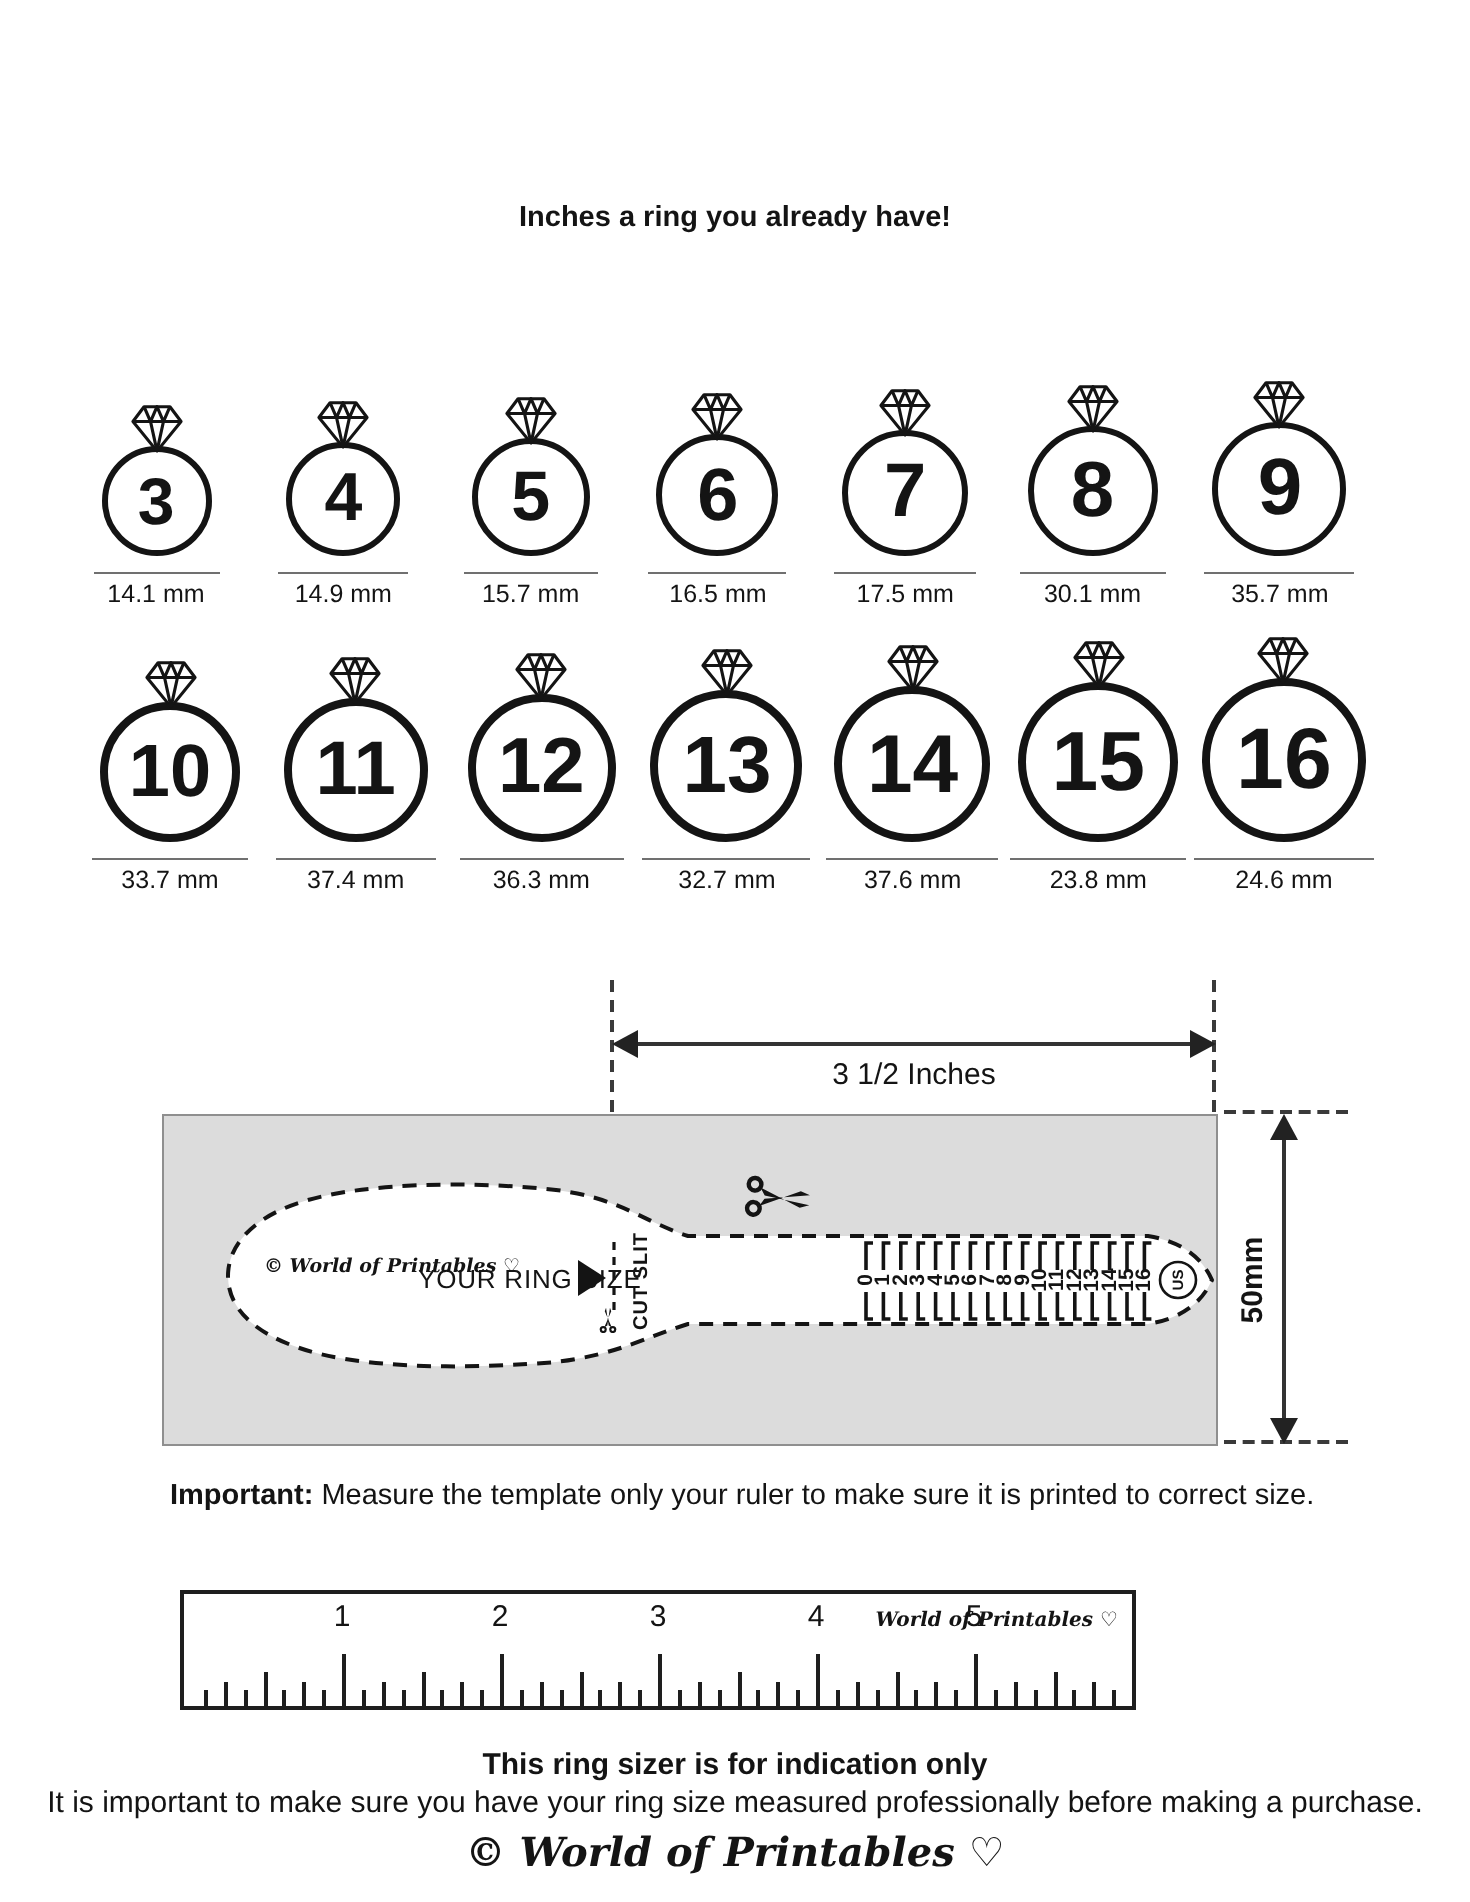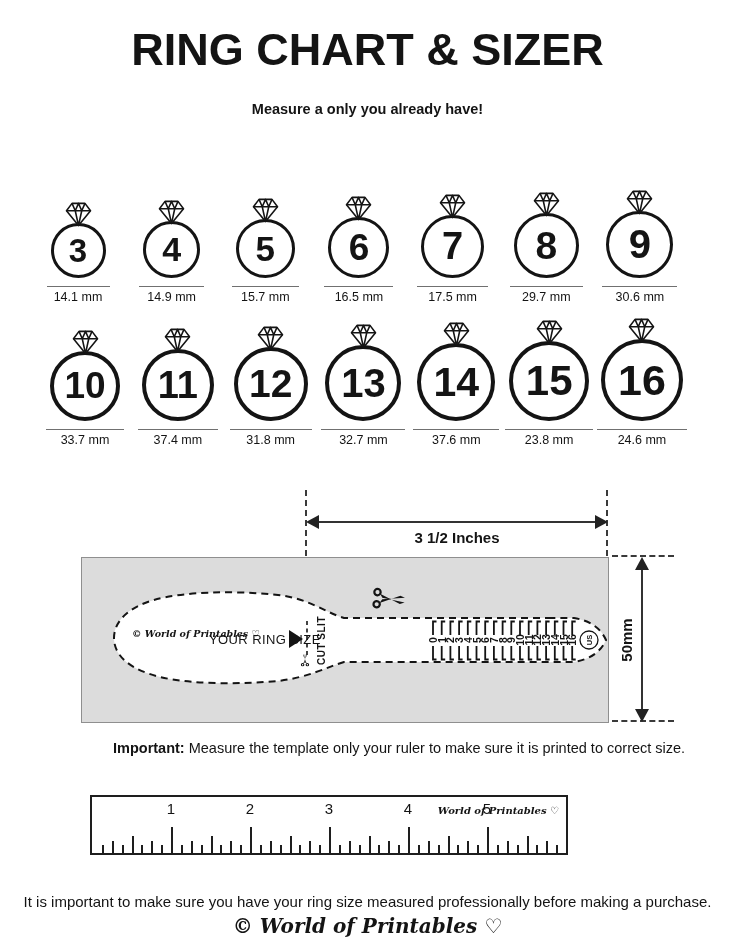--- a/index.html
+++ b/index.html
@@ -33,62 +33,61 @@
   
   .vguide { position:absolute; width:0; border-left:2px dashed #3a3a3a; }
   .hguide { position:absolute; height:0; border-top:2px dashed #3a3a3a; }
   .hline { position:absolute; height:2px; background:#333; }
   .vline { position:absolute; width:2px; background:#333; }
   .arrowhead { position:absolute; width:0; height:0; }
   .ah-left  { border-top:7px solid transparent; border-bottom:7px solid transparent; border-right:13px solid #222; }
   .ah-right { border-top:7px solid transparent; border-bottom:7px solid transparent; border-left:13px solid #222; }
   .ah-up    { border-left:7px solid transparent; border-right:7px solid transparent; border-bottom:13px solid #222; }
   .ah-down  { border-left:7px solid transparent; border-right:7px solid transparent; border-top:13px solid #222; }
-  .dim-label-h { position:absolute; text-align:center; font-weight:bold; font-size:15px; }
+  .dim-label-h { position:absolute; text-align:center; font-weight:normal; font-size:15px; }
   .dim-label-v { position:absolute; width:60px; height:16px; text-align:center; font-weight:bold; font-size:15px; transform:rotate(-90deg); }
 
   
   .sizer-box {
     position:absolute; left:81px; top:557px; width:528px; height:166px;
     background:#dcdcdc; border:1px solid #8f8f8f;
   }
   .sizer-svg { position:absolute; left:0; top:0; }
   .brand-script { font-family:"DejaVu Serif", serif; font-style:italic; font-weight:bold; }
   .paddle-brand { position:absolute; left:50px; top:70px; font-size:9.5px; white-space:nowrap; }
   .your-ring-size { position:absolute; left:127px; top:74px; font-size:13px; font-weight:normal; letter-spacing:0.4px; }
   .pointer-triangle { position:absolute; left:207px; top:72px; width:0; height:0;
     border-top:9px solid transparent; border-bottom:9px solid transparent; border-left:14px solid #141414; }
   .cut-slit-label { position:absolute; left:210px; top:76px; width:58px; height:13px;
     text-align:center; font-size:10px; font-weight:bold; letter-spacing:0.5px; transform:rotate(-90deg); line-height:13px; }
   .scissors-big { position:absolute; left:290px; top:30px; transform:rotate(4deg); }
   .scissors-small { position:absolute; left:216px; top:93px; transform:rotate(-90deg); }
 
   .important-line { position:absolute; left:85px; top:740px; font-size:14.5px; }
-  .important-line b { font-weight:bold;margin-left:28px; }
+  .important-line b { font-weight:bold; }
 
   
   .ruler {
     position:absolute; left:90px; top:795px; width:478px; height:60px;
     border:2px solid #1e1e1e; background:#fff;
   }
   .ruler-tick { position:absolute; bottom:0; width:2px; background:#1e1e1e; }
   .ruler-num { position:absolute; top:3px; width:18px; margin-left:-9px; text-align:center; font-size:15px; }
   .ruler-brand { position:absolute; right:7px; top:8px; font-size:10px; white-space:nowrap; }
 
   .footer-bold { position:absolute; top:874px; left:0; width:100%; text-align:center; font-size:15px; font-weight:bold; }
   .footer-text { position:absolute; top:893px; left:0; width:100%; text-align:center; font-size:15px; }
   .footer-brand { position:absolute; top:914px; left:0; width:100%; text-align:center; font-size:20px; }
 </style>
 </head>
 <body>
 
 <div class="page">
 
-  <div class="title">RING CHART &amp; SIZER</div>
-  <div class="intro-bold">Measure a only you already have!</div>
+  <div class="intro-bold">Inches a ring you already have!</div>
 
   <div class="ring-row ring-row-1">
       <div class="ring-item">
         <svg class="diamond" width="37" height="28" viewBox="0 0 40 29">
           <g fill="#ffffff" stroke="#141414" stroke-width="1.7" stroke-linejoin="round">
             <path d="M7,11 L13,3 L27,3 L33,11 L20,27 Z"></path>
             <path fill="none" d="M7,11 H33 M13,3 L16.5,11 L20,3 L23.5,11 L27,3 M16.5,11 L20,27 M23.5,11 L20,27"></path>
           </g>
         </svg>
         <div class="ring-circle" style="width:55px;height:55px;border-width:3px;font-size:33px">
@@ -153,34 +152,34 @@
         <svg class="diamond" width="37" height="28" viewBox="0 0 40 29">
           <g fill="#ffffff" stroke="#141414" stroke-width="1.7" stroke-linejoin="round">
             <path d="M7,11 L13,3 L27,3 L33,11 L20,27 Z"></path>
             <path fill="none" d="M7,11 H33 M13,3 L16.5,11 L20,3 L23.5,11 L27,3 M16.5,11 L20,27 M23.5,11 L20,27"></path>
           </g>
         </svg>
         <div class="ring-circle" style="width:65px;height:65px;border-width:3px;font-size:39px">
           <span>8</span>
         </div>
         <div class="ring-line" style="width:73px"></div>
-        <div class="ring-mm">29.7 mm</div>
+        <div class="ring-mm">30.1 mm</div>
       </div>
       <div class="ring-item">
         <svg class="diamond" width="37" height="28" viewBox="0 0 40 29">
           <g fill="#ffffff" stroke="#141414" stroke-width="1.7" stroke-linejoin="round">
             <path d="M7,11 L13,3 L27,3 L33,11 L20,27 Z"></path>
             <path fill="none" d="M7,11 H33 M13,3 L16.5,11 L20,3 L23.5,11 L27,3 M16.5,11 L20,27 M23.5,11 L20,27"></path>
           </g>
         </svg>
         <div class="ring-circle" style="width:67px;height:67px;border-width:3px;font-size:40px">
           <span>9</span>
         </div>
         <div class="ring-line" style="width:75px"></div>
-        <div class="ring-mm">30.6 mm</div>
+        <div class="ring-mm">35.7 mm</div>
       </div>
     </div>
   <div class="ring-row ring-row-2">
       <div class="ring-item">
         <svg class="diamond" width="37" height="28" viewBox="0 0 40 29">
           <g fill="#ffffff" stroke="#141414" stroke-width="1.7" stroke-linejoin="round">
             <path d="M7,11 L13,3 L27,3 L33,11 L20,27 Z"></path>
             <path fill="none" d="M7,11 H33 M13,3 L16.5,11 L20,3 L23.5,11 L27,3 M16.5,11 L20,27 M23.5,11 L20,27"></path>
           </g>
         </svg>
@@ -207,21 +206,21 @@
         <svg class="diamond" width="37" height="28" viewBox="0 0 40 29">
           <g fill="#ffffff" stroke="#141414" stroke-width="1.7" stroke-linejoin="round">
             <path d="M7,11 L13,3 L27,3 L33,11 L20,27 Z"></path>
             <path fill="none" d="M7,11 H33 M13,3 L16.5,11 L20,3 L23.5,11 L27,3 M16.5,11 L20,27 M23.5,11 L20,27"></path>
           </g>
         </svg>
         <div class="ring-circle" style="width:74px;height:74px;border-width:4px;font-size:39px">
           <span>12</span>
         </div>
         <div class="ring-line" style="width:82px"></div>
-        <div class="ring-mm">31.8 mm</div>
+        <div class="ring-mm">36.3 mm</div>
       </div>
       <div class="ring-item">
         <svg class="diamond" width="37" height="28" viewBox="0 0 40 29">
           <g fill="#ffffff" stroke="#141414" stroke-width="1.7" stroke-linejoin="round">
             <path d="M7,11 L13,3 L27,3 L33,11 L20,27 Z"></path>
             <path fill="none" d="M7,11 H33 M13,3 L16.5,11 L20,3 L23.5,11 L27,3 M16.5,11 L20,27 M23.5,11 L20,27"></path>
           </g>
         </svg>
         <div class="ring-circle" style="width:76px;height:76px;border-width:4px;font-size:40px">
           <span>13</span>
@@ -415,16 +414,17 @@
       <div class="ruler-tick" style="left: 444.375px; height: 8px;"></div>
       <div class="ruler-tick" style="left: 454.25px; height: 12px;"></div>
       <div class="ruler-tick" style="left: 464.125px; height: 8px;"></div>
       <div class="ruler-num" style="left: 79px;">1</div>
       <div class="ruler-num" style="left: 158px;">2</div>
       <div class="ruler-num" style="left: 237px;">3</div>
       <div class="ruler-num" style="left: 316px;">4</div>
       <div class="ruler-num" style="left: 395px;">5</div>
     </div>
 
+  <div class="footer-bold">This ring sizer is for indication only</div>
   <div class="footer-text">It is important to make sure you have your ring size measured professionally before making a purchase.</div>
   <div class="footer-brand brand-script">© World of Printables ♡</div>
 
 </div>
 
 </body></html>

